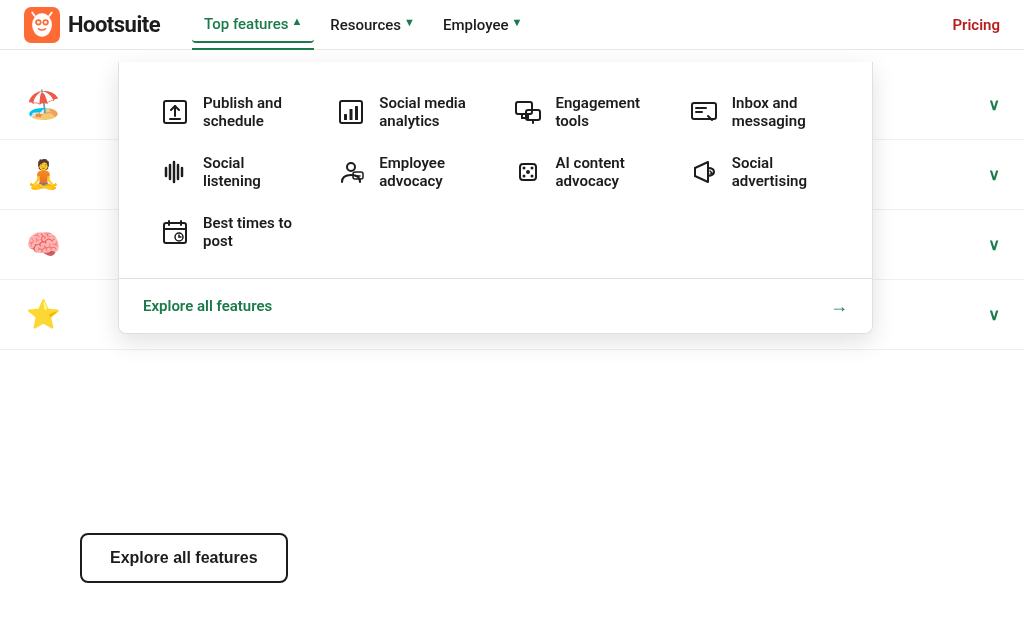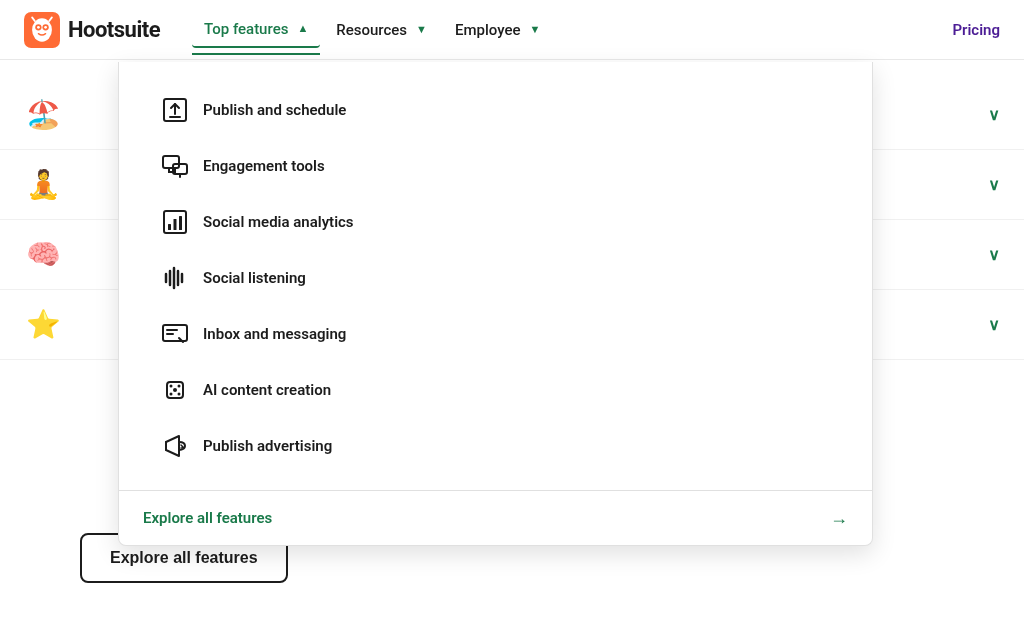--- a/index.html
+++ b/index.html
@@ -9,21 +9,21 @@
       width: 1024px;
       height: 631px;
       overflow: hidden;
       position: relative;
     }
 
     
     .navbar {
       display: flex;
       align-items: center;
-      height: 60px;
+      height: 50px;
       padding: 0 24px;
       border-bottom: 1px solid #e8e8e8;
       position: relative;
       z-index: 100;
       background: #fff;
     }
 
     .logo-area {
       display: flex;
       align-items: center;
@@ -45,22 +45,22 @@
 
     .nav-items {
       display: flex;
       align-items: center;
       gap: 4px;
       flex: 1;
     }
 
     .nav-item {
       display: flex;
-      align-items: center;
-      gap: 9px;
+      align-items: flex-start;
+      gap: 3px;
       padding: 8px 12px;
       font-size: 15px;
       font-weight: 500;
       color: #1c1c1c;
       cursor: pointer;
       border-radius: 4px;
       text-decoration: none;
       position: relative;
     }
 
@@ -88,41 +88,41 @@
       color: #1a7a4a;
     }
 
     .nav-right {
       margin-left: auto;
     }
 
     .nav-pricing {
       font-size: 15px;
       font-weight: 600;
-      color: #4c1d95;
+      color: #b91c1c;
       cursor: pointer;
     }
 
     
     .dropdown-overlay {
       position: absolute;
       top: 62px;
       left: 118px;
       width: 755px;
       background: #fff;
       border: 1px solid #e0e0e0;
       border-top: none;
       box-shadow: 0 8px 24px rgba(0,0,0,0.12);
       z-index: 200;
       border-radius: 0 0 8px 8px;
     }
 
     .dropdown-grid {
       display: grid;
-      grid-template-columns: 1fr;
+      grid-template-columns: 1fr 1fr 1fr 1fr;
       padding: 20px 24px 8px 24px;
       gap: 0;
     }
 
     .dropdown-item {
       display: flex;
       align-items: center;
       gap: 12px;
       padding: 12px 16px;
       cursor: pointer;
@@ -280,93 +280,118 @@
           <polyline points="10,12 14,8 18,12" stroke="#1c1c1c" stroke-width="2" fill="none" stroke-linecap="round" stroke-linejoin="round"></polyline>
           <line x1="9" y1="21" x2="19" y2="21" stroke="#1c1c1c" stroke-width="2" stroke-linecap="round"></line>
         </svg>
       </div>
       <span class="item-label">Publish and schedule</span>
     </div>
 
     <div class="dropdown-item">
       <div class="item-icon">
         <svg class="icon-svg" viewBox="0 0 28 28" fill="none" xmlns="http://www.w3.org/2000/svg">
+          <rect x="3" y="3" width="22" height="22" rx="2" stroke="#1c1c1c" stroke-width="2" fill="none"></rect>
+          <rect x="7" y="16" width="3" height="6" fill="#1c1c1c" rx="0.5"></rect>
+          <rect x="12.5" y="11" width="3" height="11" fill="#1c1c1c" rx="0.5"></rect>
+          <rect x="18" y="8" width="3" height="14" fill="#1c1c1c" rx="0.5"></rect>
+        </svg>
+      </div>
+      <span class="item-label">Social media analytics</span>
+    </div>
+
+    <div class="dropdown-item">
+      <div class="item-icon">
+        <svg class="icon-svg" viewBox="0 0 28 28" fill="none" xmlns="http://www.w3.org/2000/svg">
           <rect x="2" y="4" width="16" height="12" rx="2" stroke="#1c1c1c" stroke-width="2" fill="none"></rect>
           <path d="M8 16 L8 20 L14 20 L14 16" stroke="#1c1c1c" stroke-width="2" fill="none"></path>
           <rect x="12" y="12" width="14" height="10" rx="2" stroke="#1c1c1c" stroke-width="2" fill="none"></rect>
           <path d="M19 22 L19 25" stroke="#1c1c1c" stroke-width="2" stroke-linecap="round"></path>
         </svg>
       </div>
       <span class="item-label">Engagement tools</span>
     </div>
 
     <div class="dropdown-item">
       <div class="item-icon">
         <svg class="icon-svg" viewBox="0 0 28 28" fill="none" xmlns="http://www.w3.org/2000/svg">
-          <rect x="3" y="3" width="22" height="22" rx="2" stroke="#1c1c1c" stroke-width="2" fill="none"></rect>
-          <rect x="7" y="16" width="3" height="6" fill="#1c1c1c" rx="0.5"></rect>
-          <rect x="12.5" y="11" width="3" height="11" fill="#1c1c1c" rx="0.5"></rect>
-          <rect x="18" y="8" width="3" height="14" fill="#1c1c1c" rx="0.5"></rect>
-        </svg>
-      </div>
-      <span class="item-label">Social media analytics</span>
+          <rect x="2" y="5" width="24" height="16" rx="2" stroke="#1c1c1c" stroke-width="2" fill="none"></rect>
+          <rect x="5" y="9" width="12" height="2" rx="1" fill="#1c1c1c"></rect>
+          <rect x="5" y="13" width="8" height="2" rx="1" fill="#1c1c1c"></rect>
+          <path d="M18 18 L22 22" stroke="#1c1c1c" stroke-width="2" stroke-linecap="round"></path>
+        </svg>
+      </div>
+      <span class="item-label">Inbox and messaging</span>
     </div>
 
     <div class="dropdown-item">
       <div class="item-icon">
         <svg class="icon-svg" viewBox="0 0 28 28" fill="none" xmlns="http://www.w3.org/2000/svg">
           <line x1="5" y1="10" x2="5" y2="18" stroke="#1c1c1c" stroke-width="2.5" stroke-linecap="round"></line>
           <line x1="9" y1="7" x2="9" y2="21" stroke="#1c1c1c" stroke-width="2.5" stroke-linecap="round"></line>
           <line x1="13" y1="4" x2="13" y2="24" stroke="#1c1c1c" stroke-width="2.5" stroke-linecap="round"></line>
           <line x1="17" y1="7" x2="17" y2="21" stroke="#1c1c1c" stroke-width="2.5" stroke-linecap="round"></line>
           <line x1="21" y1="10" x2="21" y2="18" stroke="#1c1c1c" stroke-width="2.5" stroke-linecap="round"></line>
         </svg>
       </div>
       <span class="item-label">Social listening</span>
     </div>
 
     <div class="dropdown-item">
       <div class="item-icon">
         <svg class="icon-svg" viewBox="0 0 28 28" fill="none" xmlns="http://www.w3.org/2000/svg">
-          <rect x="2" y="5" width="24" height="16" rx="2" stroke="#1c1c1c" stroke-width="2" fill="none"></rect>
-          <rect x="5" y="9" width="12" height="2" rx="1" fill="#1c1c1c"></rect>
-          <rect x="5" y="13" width="8" height="2" rx="1" fill="#1c1c1c"></rect>
-          <path d="M18 18 L22 22" stroke="#1c1c1c" stroke-width="2" stroke-linecap="round"></path>
-        </svg>
-      </div>
-      <span class="item-label">Inbox and messaging</span>
-    </div>
-
+          <circle cx="14" cy="9" r="4" stroke="#1c1c1c" stroke-width="2" fill="none"></circle>
+          <path d="M5 24 C5 19 9 17 14 17 C19 17 23 19 23 24" stroke="#1c1c1c" stroke-width="2" fill="none" stroke-linecap="round"></path>
+          <rect x="16" y="14" width="10" height="7" rx="2" fill="none" stroke="#1c1c1c" stroke-width="1.5"></rect>
+          <line x1="19" y1="18" x2="23" y2="18" stroke="#1c1c1c" stroke-width="1.5" stroke-linecap="round"></line>
+        </svg>
+      </div>
+      <span class="item-label">Employee advocacy</span>
+    </div>
 
     <div class="dropdown-item">
       <div class="item-icon">
         <svg class="icon-svg" viewBox="0 0 28 28" fill="none" xmlns="http://www.w3.org/2000/svg">
           <rect x="6" y="6" width="16" height="16" rx="3" stroke="#1c1c1c" stroke-width="2" fill="none"></rect>
           <circle cx="10" cy="10" r="1.5" fill="#1c1c1c"></circle>
           <circle cx="18" cy="10" r="1.5" fill="#1c1c1c"></circle>
           <circle cx="10" cy="18" r="1.5" fill="#1c1c1c"></circle>
           <circle cx="18" cy="18" r="1.5" fill="#1c1c1c"></circle>
           <circle cx="14" cy="14" r="2" fill="#1c1c1c"></circle>
         </svg>
       </div>
-      <span class="item-label">AI content creation</span>
+      <span class="item-label">AI content advocacy</span>
     </div>
 
     <div class="dropdown-item">
       <div class="item-icon">
         <svg class="icon-svg" viewBox="0 0 28 28" fill="none" xmlns="http://www.w3.org/2000/svg">
           <polygon points="5,10 18,4 18,24 5,18" stroke="#1c1c1c" stroke-width="2" fill="none" stroke-linejoin="round"></polygon>
           <line x1="5" y1="10" x2="5" y2="18" stroke="#1c1c1c" stroke-width="2" stroke-linecap="round"></line>
           <path d="M18 10 C22 10 24 12 24 14 C24 16 22 18 18 18" stroke="#1c1c1c" stroke-width="2" fill="none"></path>
           <path d="M20 13 L23 16 L20 16" stroke="#1c1c1c" stroke-width="1.5" fill="none" stroke-linecap="round" stroke-linejoin="round"></path>
         </svg>
       </div>
-      <span class="item-label">Publish advertising</span>
-    </div>
-
+      <span class="item-label">Social advertising</span>
+    </div>
+
+    <div class="dropdown-item">
+      <div class="item-icon">
+        <svg class="icon-svg" viewBox="0 0 28 28" fill="none" xmlns="http://www.w3.org/2000/svg">
+          <rect x="3" y="5" width="22" height="20" rx="2" stroke="#1c1c1c" stroke-width="2" fill="none"></rect>
+          <line x1="8" y1="3" x2="8" y2="7" stroke="#1c1c1c" stroke-width="2" stroke-linecap="round"></line>
+          <line x1="20" y1="3" x2="20" y2="7" stroke="#1c1c1c" stroke-width="2" stroke-linecap="round"></line>
+          <line x1="3" y1="11" x2="25" y2="11" stroke="#1c1c1c" stroke-width="2"></line>
+          <circle cx="18" cy="19" r="4" stroke="#1c1c1c" stroke-width="1.5" fill="none"></circle>
+          <line x1="18" y1="17" x2="18" y2="19" stroke="#1c1c1c" stroke-width="1.5" stroke-linecap="round"></line>
+          <line x1="18" y1="19" x2="20" y2="19" stroke="#1c1c1c" stroke-width="1.5" stroke-linecap="round"></line>
+        </svg>
+      </div>
+      <span class="item-label">Best times to post</span>
+    </div>
 
   </div>
 
   <div class="dropdown-footer">
     <a class="explore-link">
       <span>Explore all features</span>
       <span class="arrow">→</span>
     </a>
   </div>
 </div>

